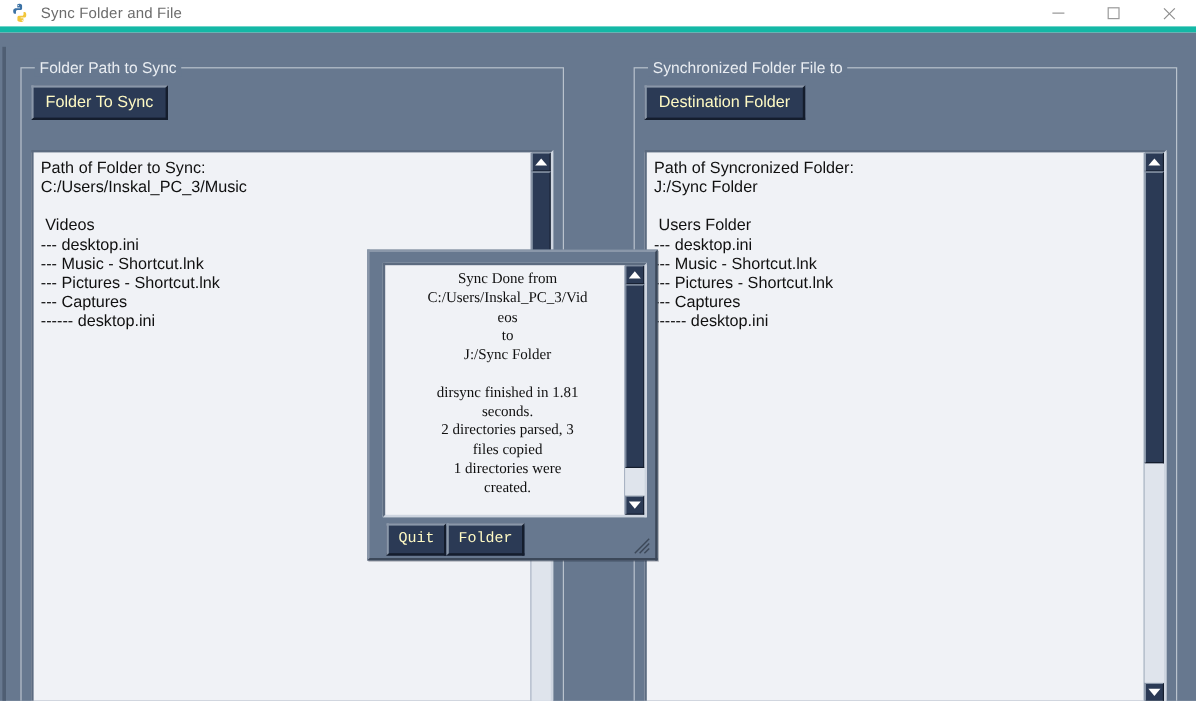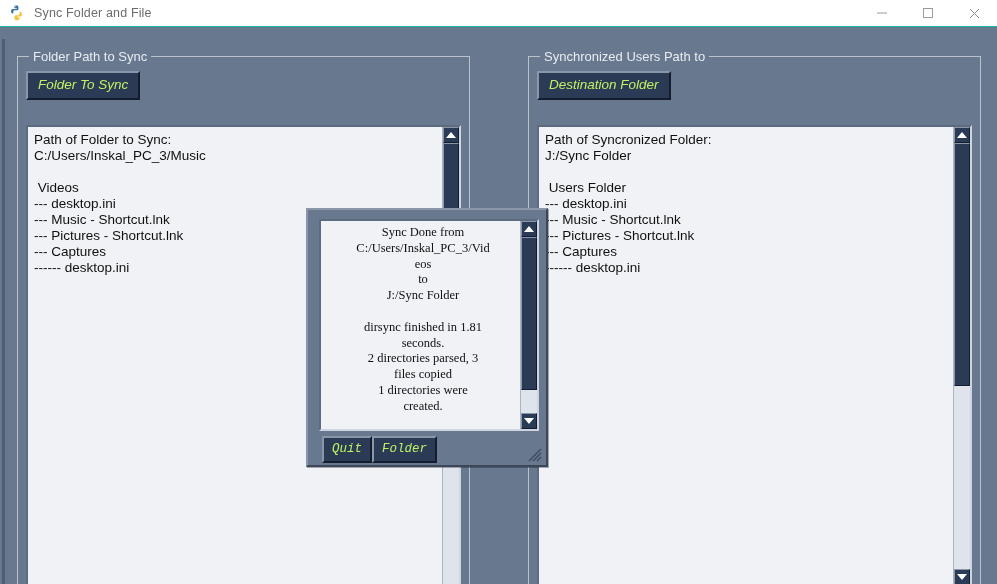--- a/index.html
+++ b/index.html
@@ -15,21 +15,21 @@
   #app-window {
     position: relative;
     width: 997px; height: 584px;
     background: #67788f;
   }
   #titlebar {
     position: absolute; left: 0; top: 0;
     width: 997px; height: 27px;
     background: #ffffff;
     display: flex; align-items: center;
-    border-bottom: 1px solid #14b8a6;
+    border-bottom: 5px solid #14b8a6;
   }
   #app-icon {
     width: 18px; height: 18px;
     margin-left: 8px; margin-right: 8px;
     flex: 0 0 auto;
     position: relative;
   }
   #title-text {
     font-size: 12.5px;
     color: #6c6c6c;
@@ -71,32 +71,31 @@
     font-size: 13px;
     color: #e9edf2;
     white-space: nowrap;
   }
   #group-left  { left: 17px;  top: 17px; width: 453px; height: 540px; }
   #group-right { left: 528px; top: 17px; width: 453px; height: 540px; }
 
   
   .tk-button {
     background: #2b3a55;
-    color: #bef264;
+    color: #fef9c3;
     font-size: 13.5px;
     padding: 4px 10px 5px 10px;
     border-top: 2px solid #8a97a9;
     border-left: 2px solid #8a97a9;
     border-right: 2px solid #141d2d;
     border-bottom: 2px solid #141d2d;
     display: inline-block;
     white-space: nowrap;
     line-height: 16px;
     cursor: default;
-    font-style: italic;
   }
   #btn-folder-to-sync   { position: absolute; left: 8px; top: 14px; }
   #btn-destination-folder { position: absolute; left: 8px; top: 14px; }
 
   
   .listarea-wrap {
     position: absolute;
     background: #f0f2f6;
     border-top: 2px solid #5c6b80;
     border-left: 2px solid #5c6b80;
@@ -262,21 +261,21 @@
             <div class="sb-thumb" style="top: 0%; height: 22%;"></div>
           </div>
           <div class="sb-arrow down">
               <span class="tri"></span>
             </div>
         </div>
       </div>
     </div>
 
     <div id="group-right" class="group">
-      <div class="group-title">Synchronized Users Path to</div>
+      <div class="group-title">Synchronized Folder File to</div>
 
       <div id="btn-destination-folder" class="tk-button">Destination Folder</div>
 
       <div id="listarea-right" class="listarea-wrap">
         <div class="list-text"><div>Path of Syncronized Folder:</div><div>J:/Sync Folder</div><div class="blankline">&nbsp;</div><div> Users Folder</div><div>--- desktop.ini</div><div>--- Music - Shortcut.lnk</div><div>--- Pictures - Shortcut.lnk</div><div>--- Captures</div><div>------ desktop.ini</div></div>
         <div class="tk-scrollbar">
           <div class="sb-arrow up">
               <span class="tri"></span>
             </div>
           <div class="sb-track">

